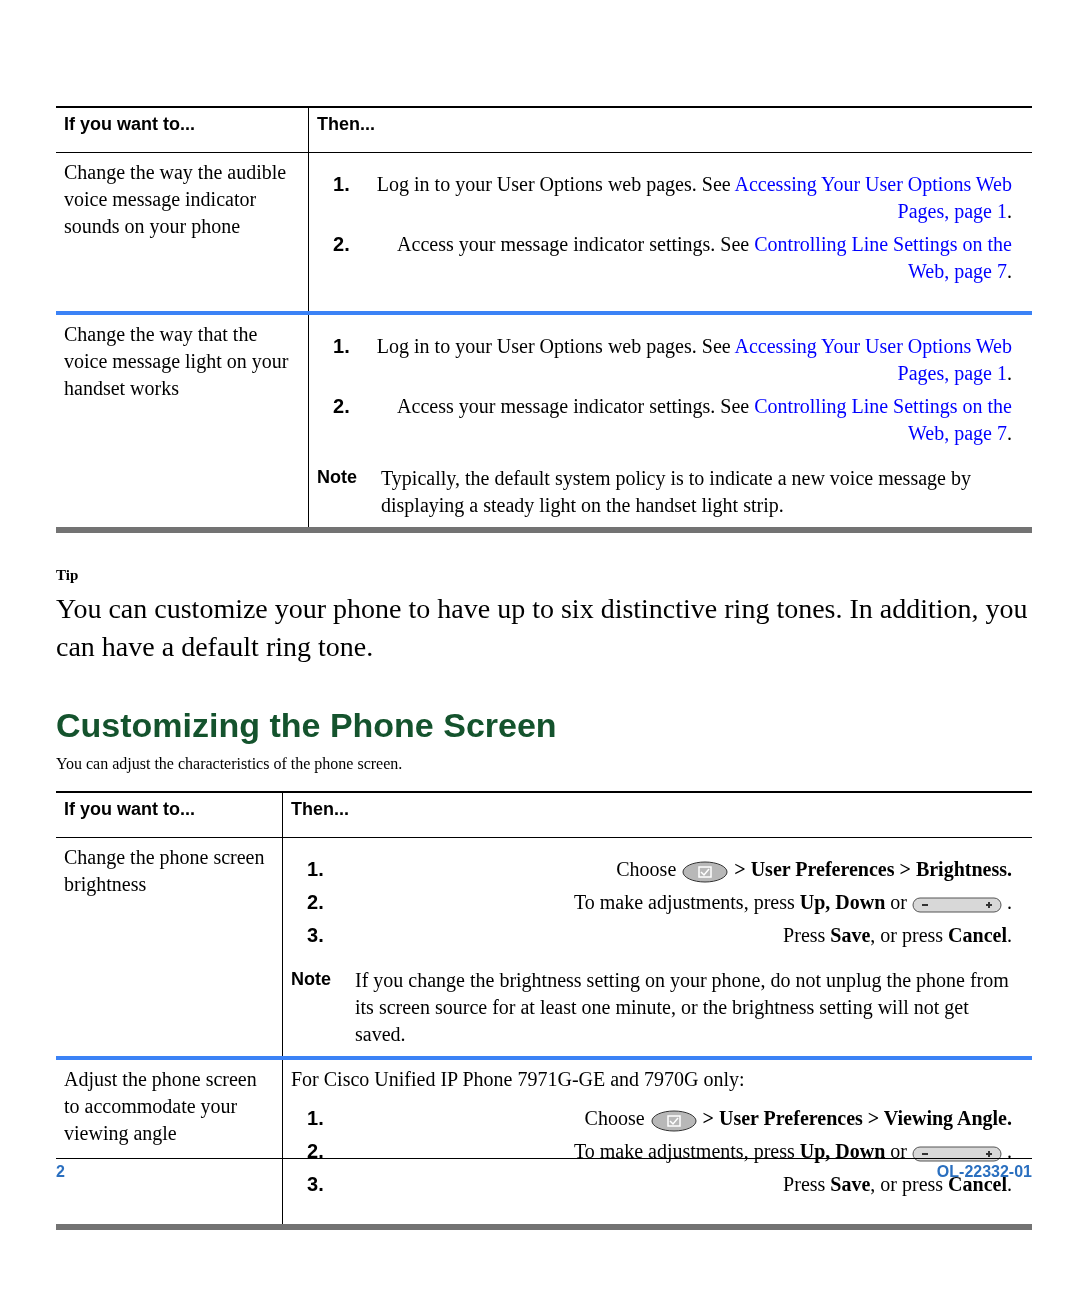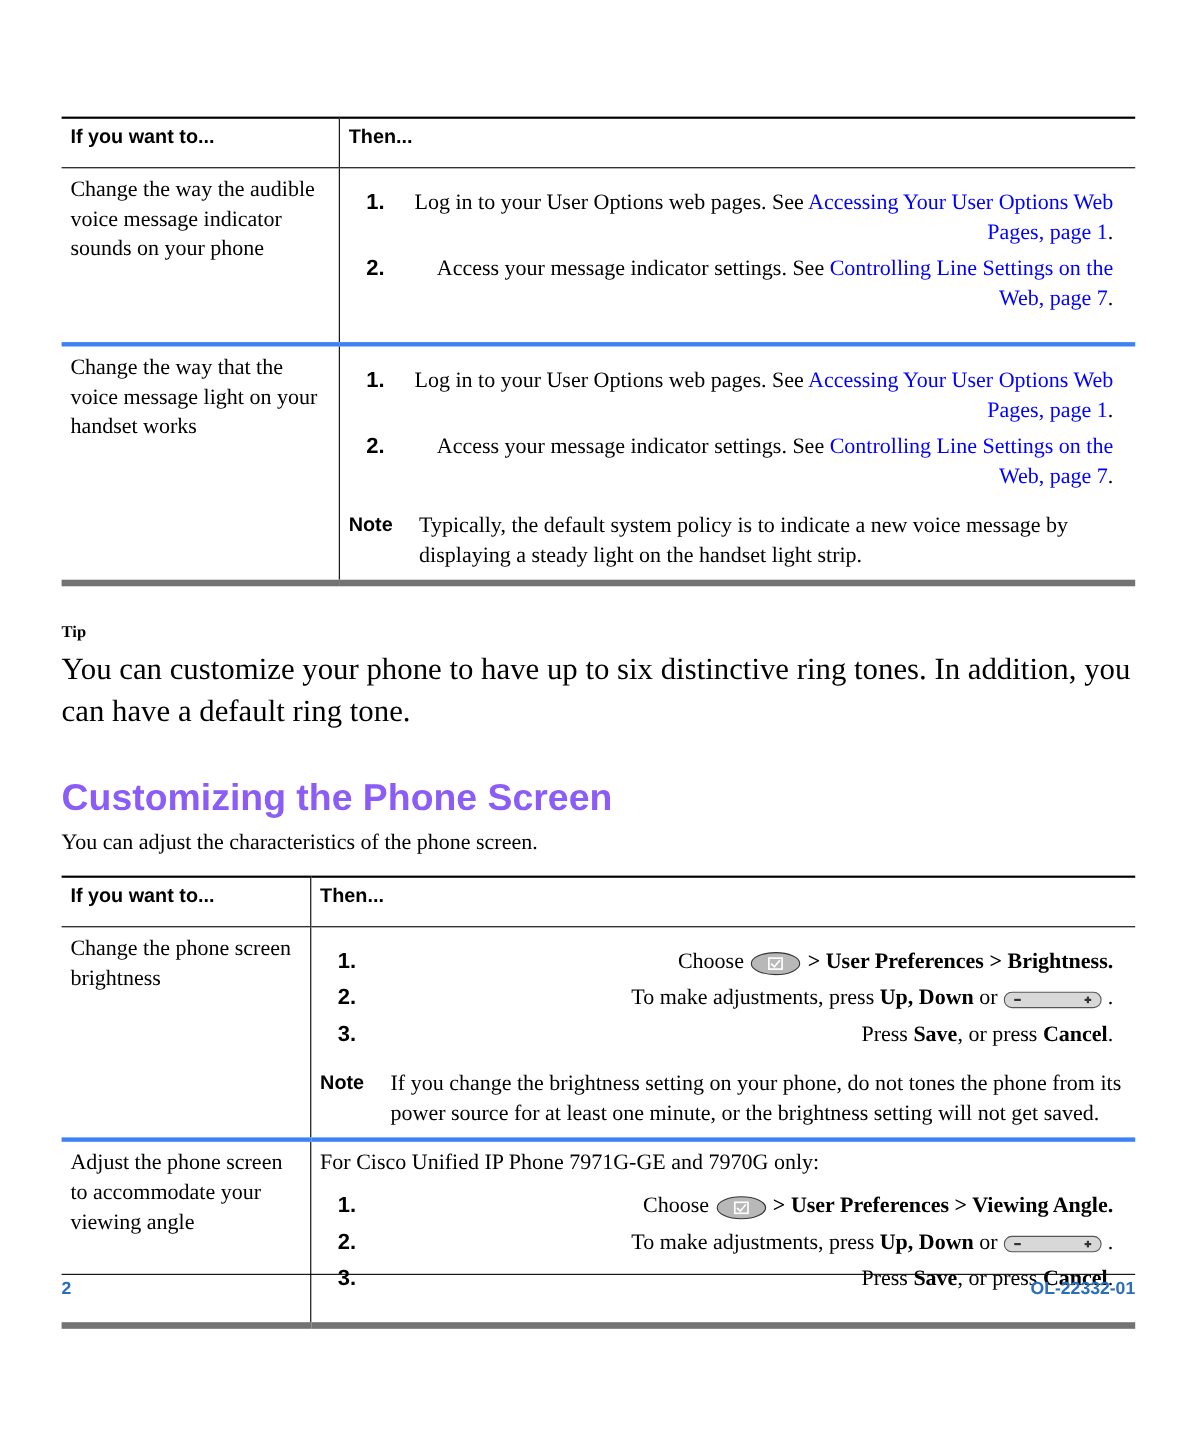--- a/index.html
+++ b/index.html
@@ -87,26 +87,26 @@
     margin: 34px 0 6px 0;
   }
   .tipBody {
     font-size: 28px;
     line-height: 1.35;
     margin: 0 0 20px 0;
   }
   h2.sectionHeading {
     font-family: Arial, Helvetica, sans-serif;
     font-weight: bold;
-    color: #8b5cf6;
+    color: #14532d;
     font-size: 34px;
     margin: 40px 0 10px 0;
   }
   .introPara {
-    font-size: 20px;
+    font-size: 16px;
     margin: 0 0 18px 0;
   }
   .icon {
     display: inline-block;
     vertical-align: middle;
   }
   .icon-settings {
     width: 48px;
     height: 22px;
   }
@@ -193,21 +193,21 @@
           <li><span>To make adjustments, press </span><span class="boldSerif">Up, Down</span><span> or </span><span class="icon icon-rocker"><svg viewBox="0 0 90 22" width="90" height="22">
                     <rect x="1" y="4" width="88" height="14" rx="7" fill="#d8d8d8" stroke="#555" stroke-width="1"></rect>
                     <rect x="10" y="10" width="6" height="2" fill="#333"></rect>
                     <rect x="74" y="10" width="6" height="2" fill="#333"></rect>
                     <rect x="76" y="8" width="2" height="6" fill="#333"></rect>
                   </svg></span><span> .</span></li>
           <li><span>Press </span><span class="boldSerif">Save</span><span>, or press </span><span class="boldSerif">Cancel</span><span>.</span></li>
         </ol>
         <div class="noteRow">
           <div class="noteLabel">Note</div>
-          <div class="noteBody">If you change the brightness setting on your phone, do not tones the phone from its power source for at least one minute, or the brightness setting will not get saved.</div>
+          <div class="noteBody">If you change the brightness setting on your phone, do not unplug the phone from its screen source for at least one minute, or the brightness setting will not get saved.</div>
         </div>
       </td>
     </tr>
     <tr class="lastrow">
       <td>Adjust the phone screen to accommodate your viewing angle</td>
       <td>
         <div style="margin-bottom:4px">For Cisco Unified IP Phone 7971G-GE and 7970G only:</div>
         <ol class="steps">
           <li><span>Choose </span><span class="icon icon-settings"><svg viewBox="0 0 48 22" width="48" height="22">
                     <ellipse cx="24" cy="11" rx="22" ry="10" fill="#b8b8b8" stroke="#333" stroke-width="1"></ellipse>

